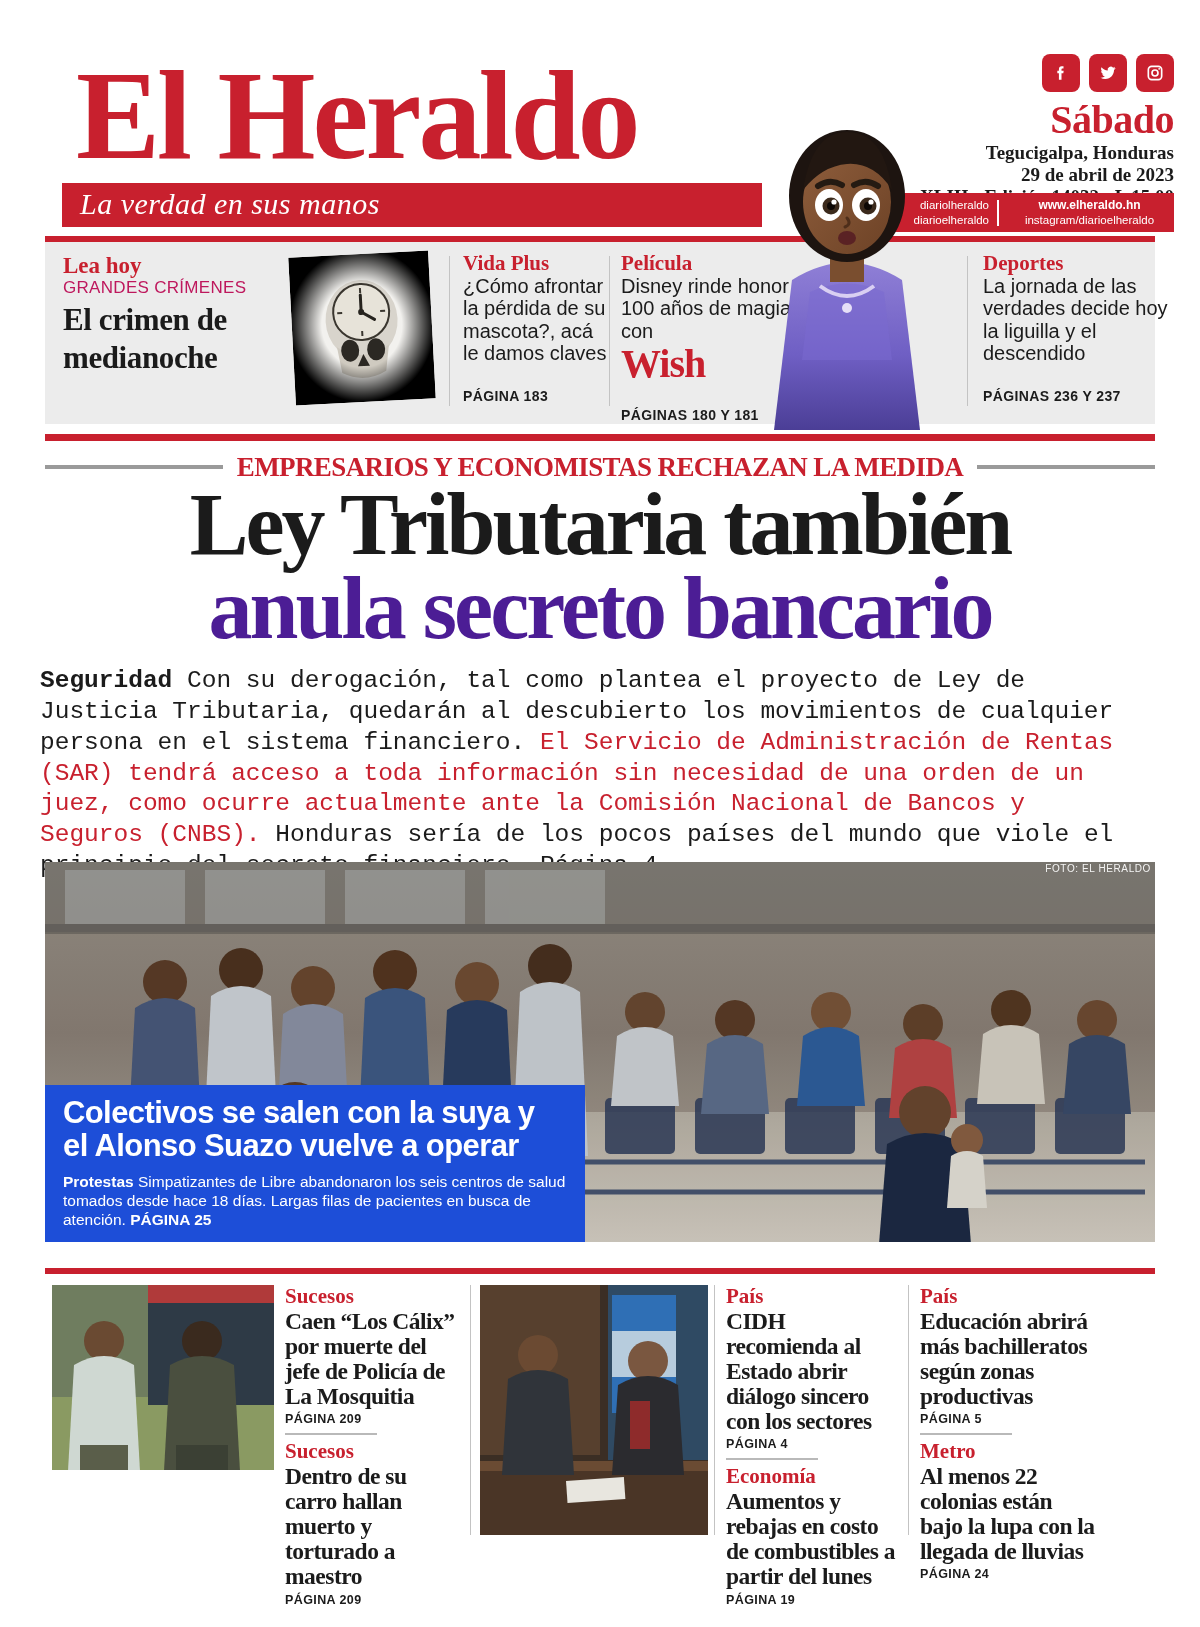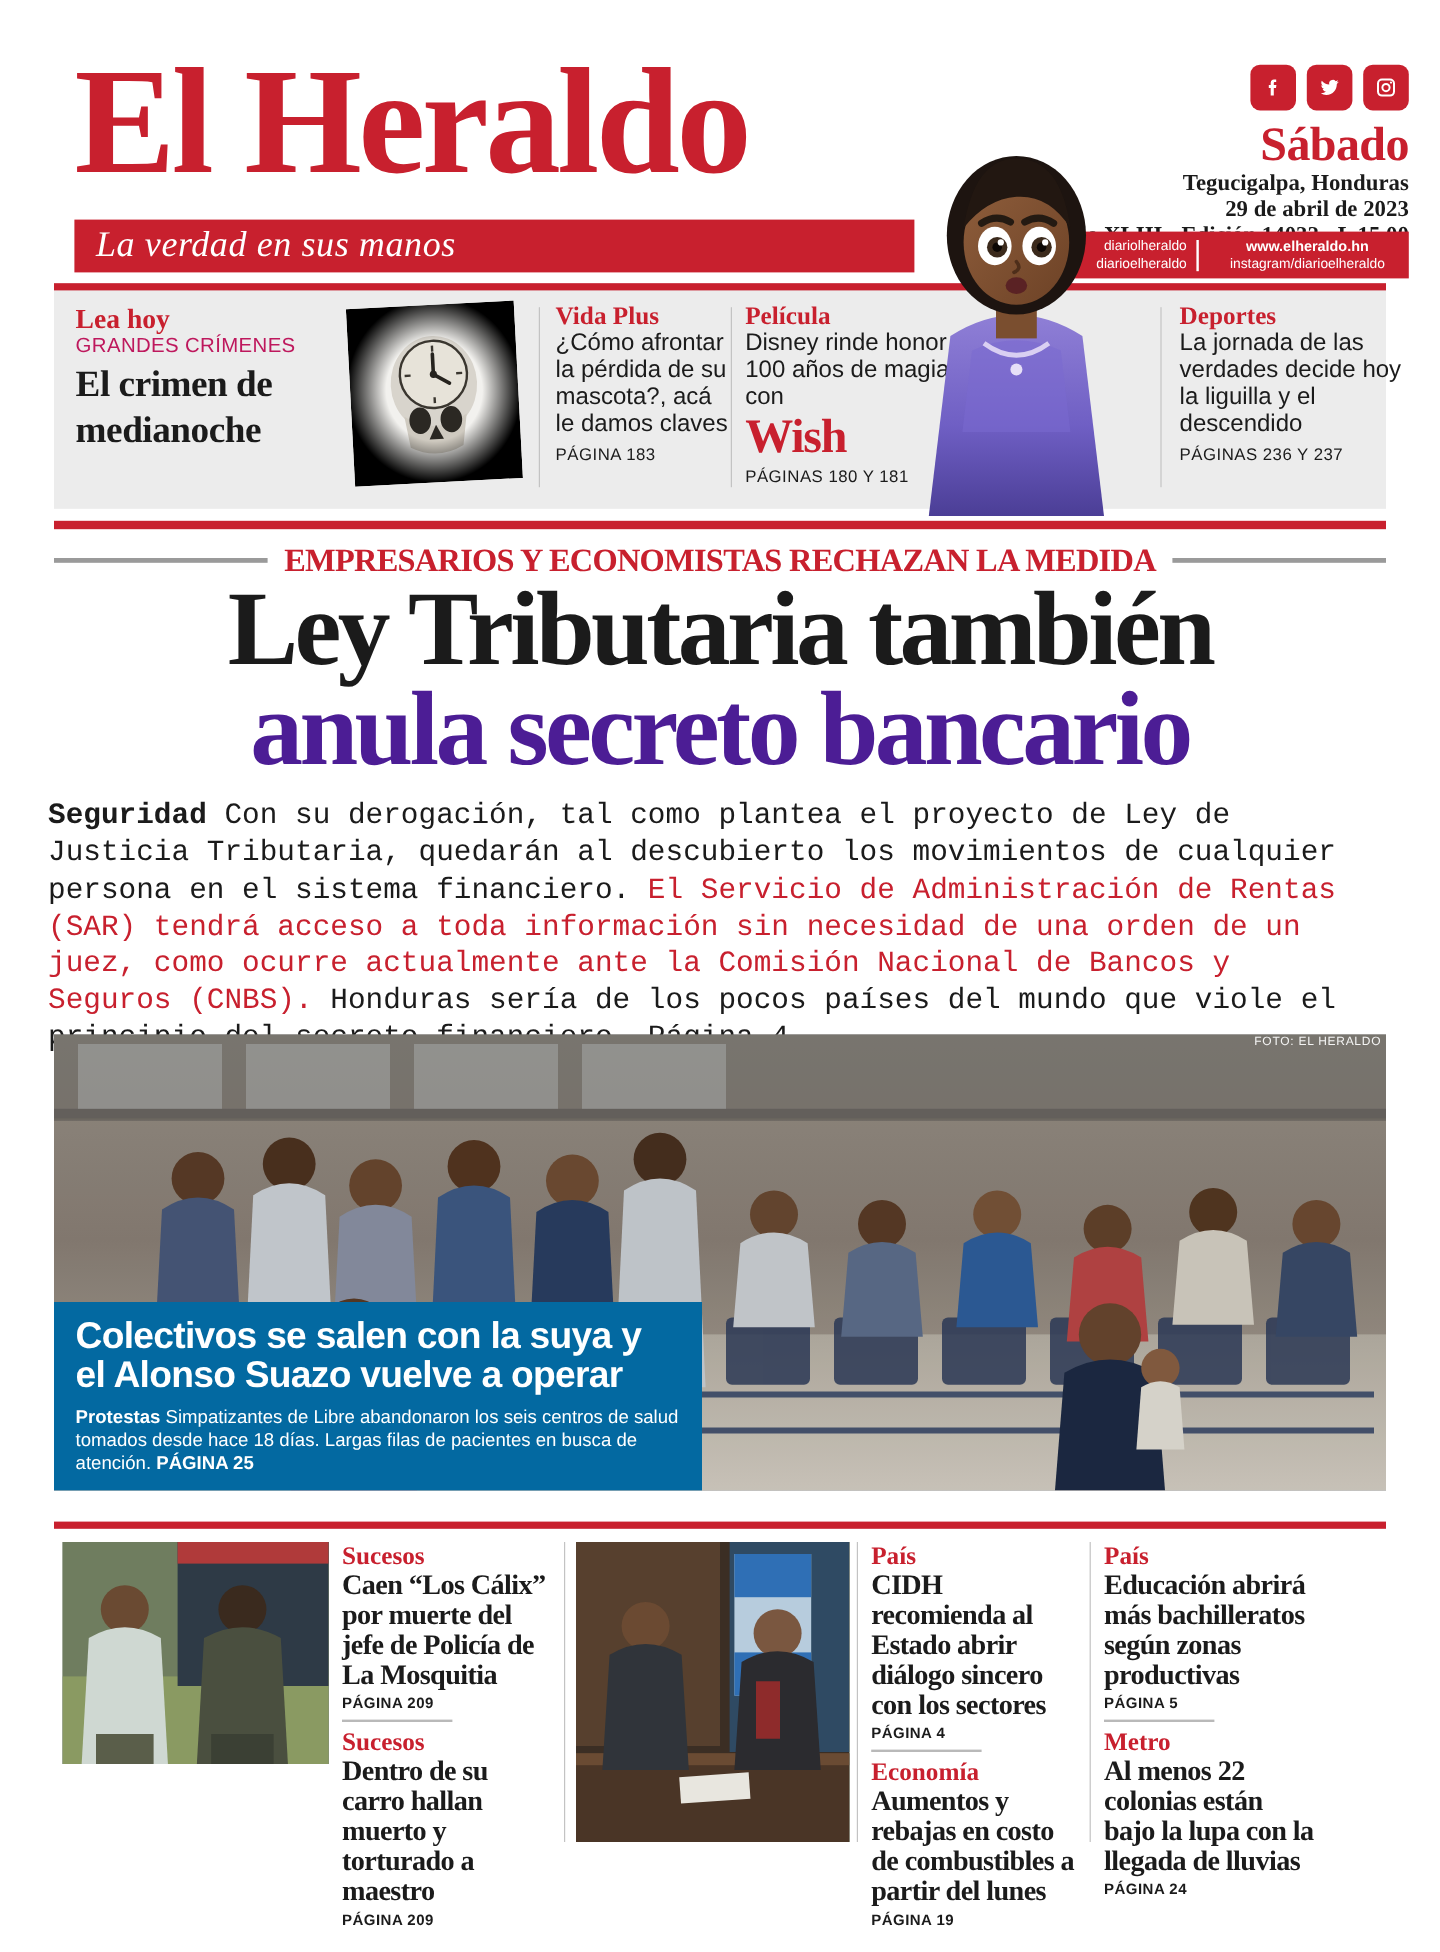--- a/index.html
+++ b/index.html
@@ -31,21 +31,21 @@
     top: 44px;
     width: 760px;
   }
   .logo {
     font-family: "Liberation Serif", serif;
     font-weight: bold;
     font-size: 126px;
     line-height: 0.92;
     color: #c8202e;
     letter-spacing: -3px;
-    margin: 0;
+    margin: 14px;
     white-space: nowrap;
   }
   .tagline-band {
     position: absolute;
     left: 62px;
     top: 183px;
     width: 700px;
     height: 44px;
     background: #c8202e;
     text-align: right;
@@ -204,24 +204,24 @@
     line-height: 1.1;
   }
   .t-col .t-body {
     font-size: 20px;
     color: #1b1b1b;
     line-height: 1.12;
     margin-top: 0;
   }
   .t-col .t-page {
     font-size: 14px;
-    font-weight: normal;
+    font-weight: bold;
     color: #1b1b1b;
     letter-spacing: 0.4px;
-    margin-top: 5px;
+    margin-top: 23px;
   }
   .wish-logo {
     font-family: "Liberation Serif", serif;
     font-weight: bold;
     font-size: 40px;
     color: #c8202e;
     line-height: 1;
     letter-spacing: -1px;
     margin-top: 2px;
   }
@@ -324,21 +324,21 @@
     letter-spacing: 0.6px;
     opacity: 0.92;
     z-index: 5;
   }
   .caption-box {
     position: absolute;
     left: 45px;
     top: 1085px;
     width: 540px;
     height: 157px;
-    background: #0369a1;
+    background: #1d4ed8;
     color: #ffffff;
     padding: 12px 18px 6px 18px;
     box-sizing: border-box;
     z-index: 4;
   }
   .caption-title {
     font-family: "Liberation Sans", sans-serif;
     font-weight: bold;
     font-size: 31px;
     line-height: 1.06;

